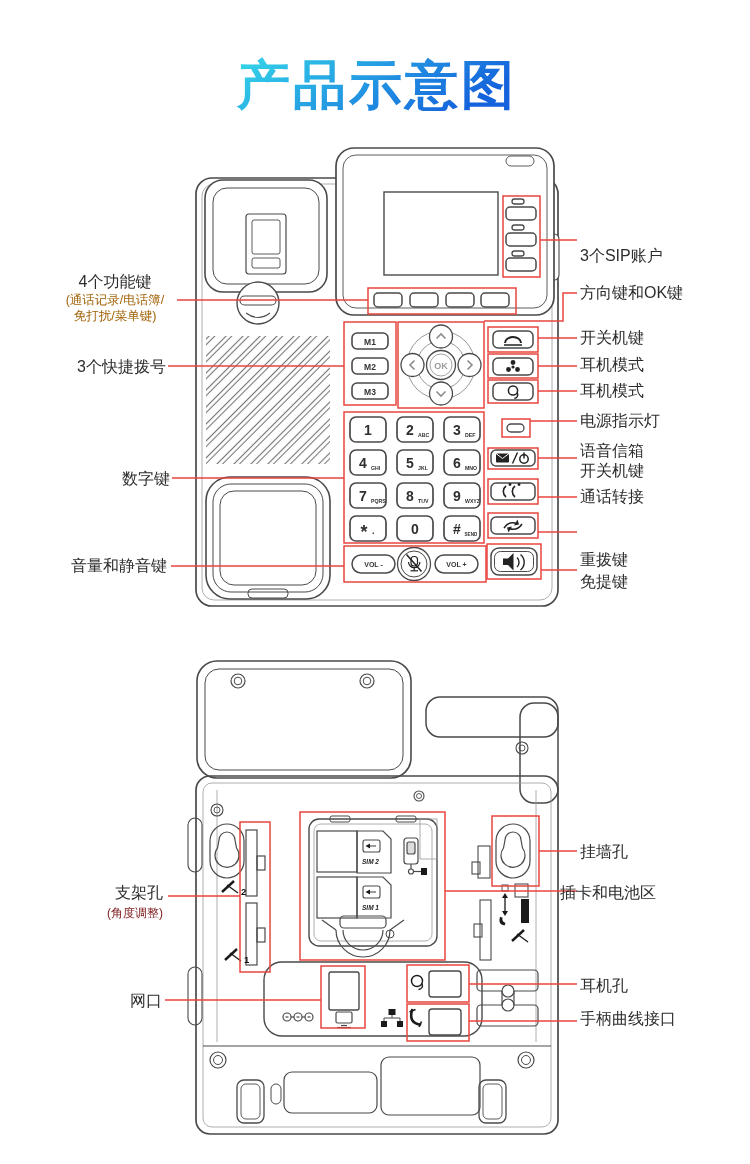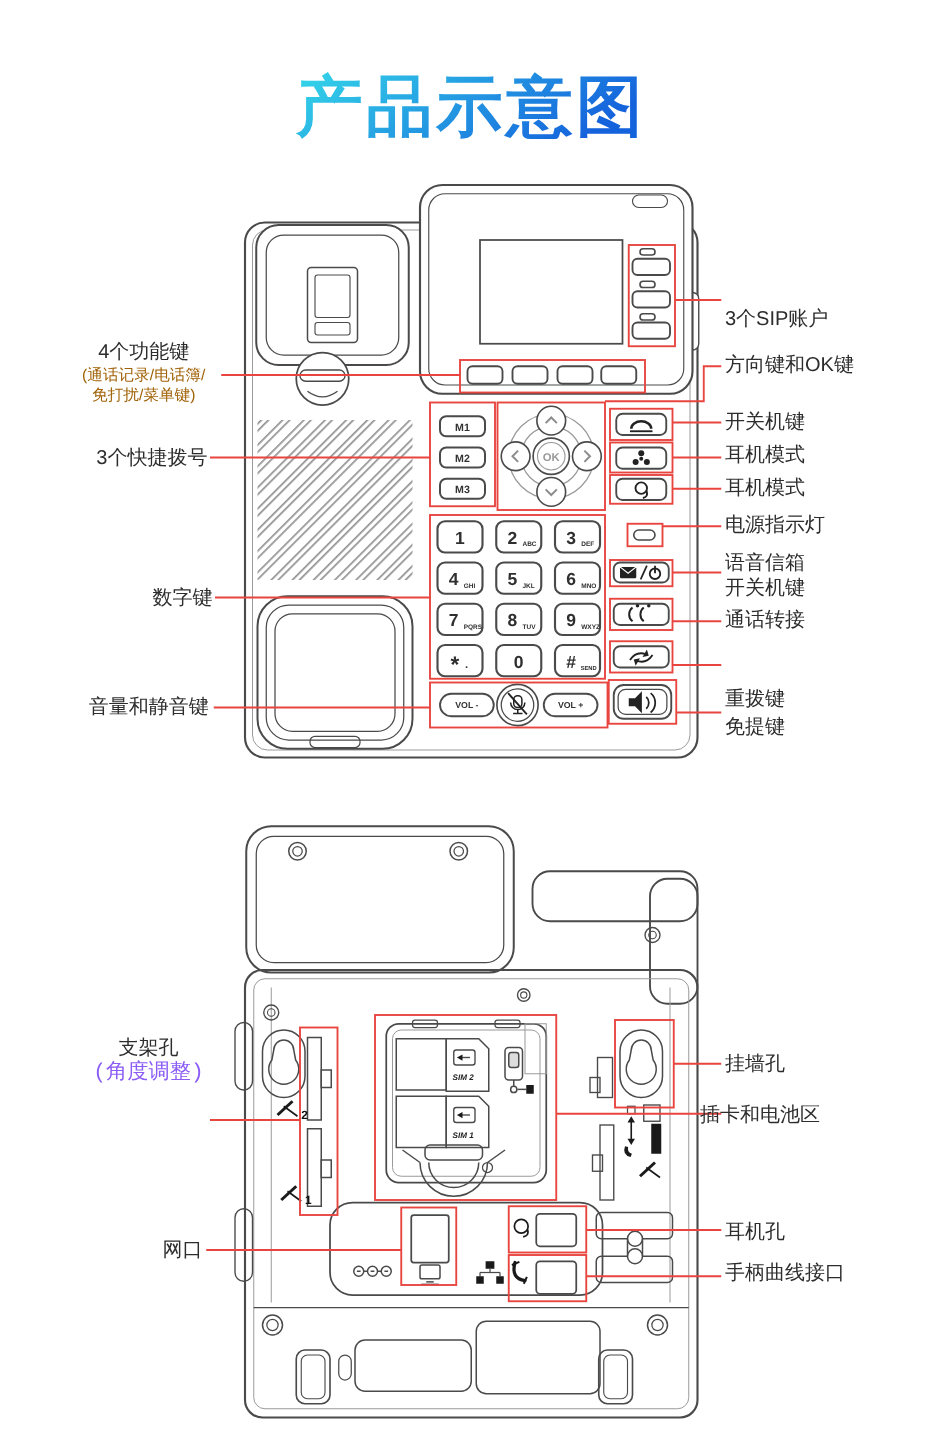--- a/index.html
+++ b/index.html
@@ -1,21 +1,21 @@
 <!DOCTYPE html>
 <html><head>
 <meta charset="utf-8">
 <style>
   html,body{margin:0;padding:0;}
   body{width:750px;height:1164px;position:relative;background:#ffffff;overflow:hidden;
        font-family:"Liberation Sans","DejaVu Sans",sans-serif;}
   svg{position:absolute;left:0;top:0;}
   .lbl{position:absolute;font-size:16px;color:#2d2d2d;white-space:nowrap;line-height:20px;}
   .lbl .sub{font-size:12.5px;line-height:16px;color:#a16207;}
-  .lbl .sub2{font-size:17px;line-height:20px;color:#8b5cf6;font-family:Liberation Mono, monospace;}
+  .lbl .sub2{font-size:12px;line-height:20px;color:#7f1d1d;}
   .ctr{text-align:center;}
   .ra{text-align:right;}
 </style>
 </head>
 <body>
 
 <svg width="750" height="1164" viewBox="0 0 750 1164">
   <defs>
     <linearGradient id="titleGrad" x1="0" y1="0" x2="1" y2="0.3">
       <stop offset="0" stop-color="#35d9e9"></stop>
@@ -456,21 +456,21 @@
   <div class="lbl" style="left:580px;top:381px;">耳机模式</div>
   <div class="lbl" style="left:580px;top:411px;">电源指示灯</div>
   <div class="lbl" style="left:580px;top:441px;">
     <div>语音信箱</div>
     <div>开关机键</div>
   </div>
   <div class="lbl" style="left:580px;top:487px;">通话转接</div>
   <div class="lbl" style="left:580px;top:523px;margin-top:27px;">重拨键</div>
   <div class="lbl" style="left:580px;top:560px;margin-top:12px;">免提键</div>
 
-  <div class="lbl ra" style="right:587px;top:829px;text-align:center;">
+  <div class="lbl ra" style="right:587px;top:883px;">
     <div>支架孔</div>
     <div class="sub2">(角度调整)</div>
   </div>
   <div class="lbl ra" style="right:588px;top:991px;">网口</div>
 
   <div class="lbl" style="left:580px;top:842px;">挂墙孔</div>
   <div class="lbl" style="left:560px;top:883px;">插卡和电池区</div>
   <div class="lbl" style="left:580px;top:976px;">耳机孔</div>
   <div class="lbl" style="left:580px;top:1009px;">手柄曲线接口</div>
 </div>

